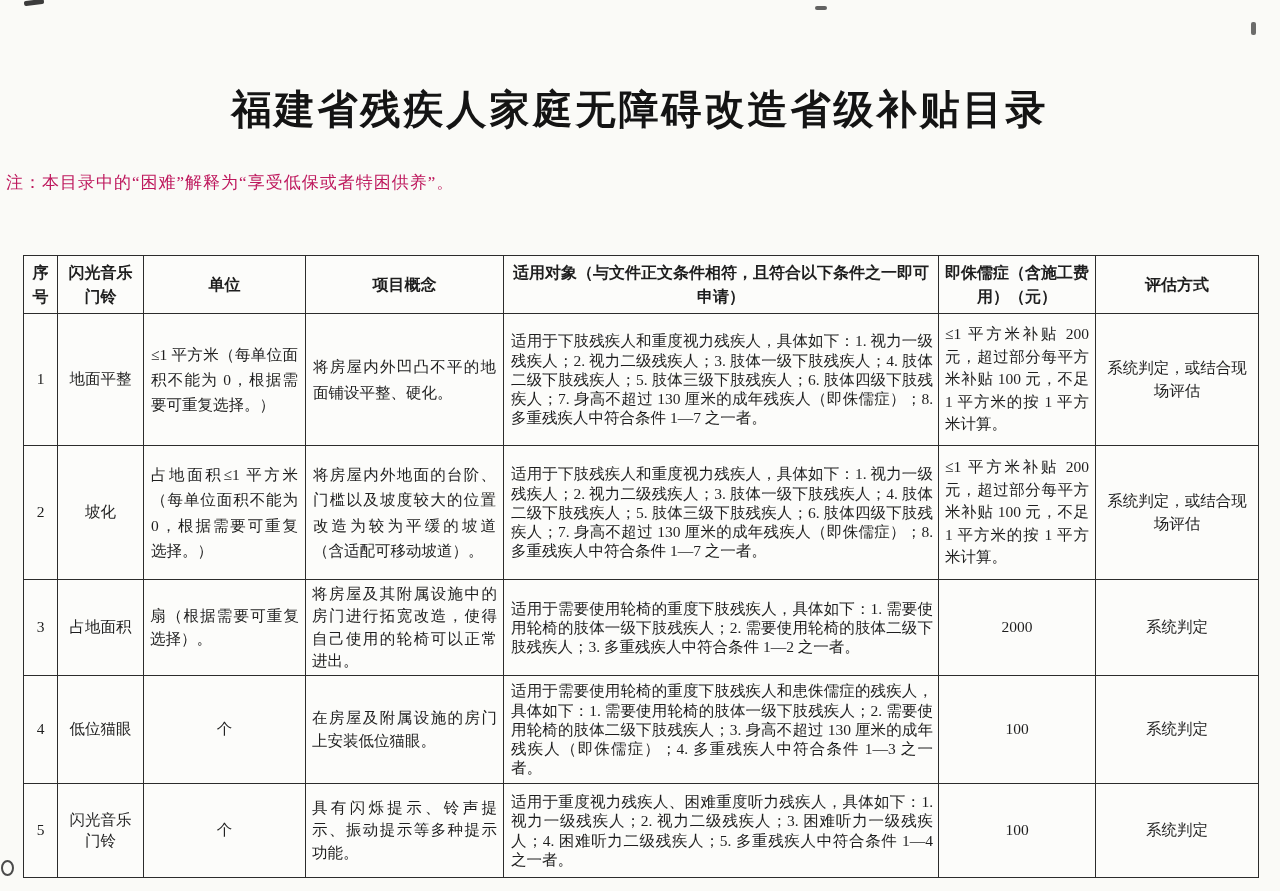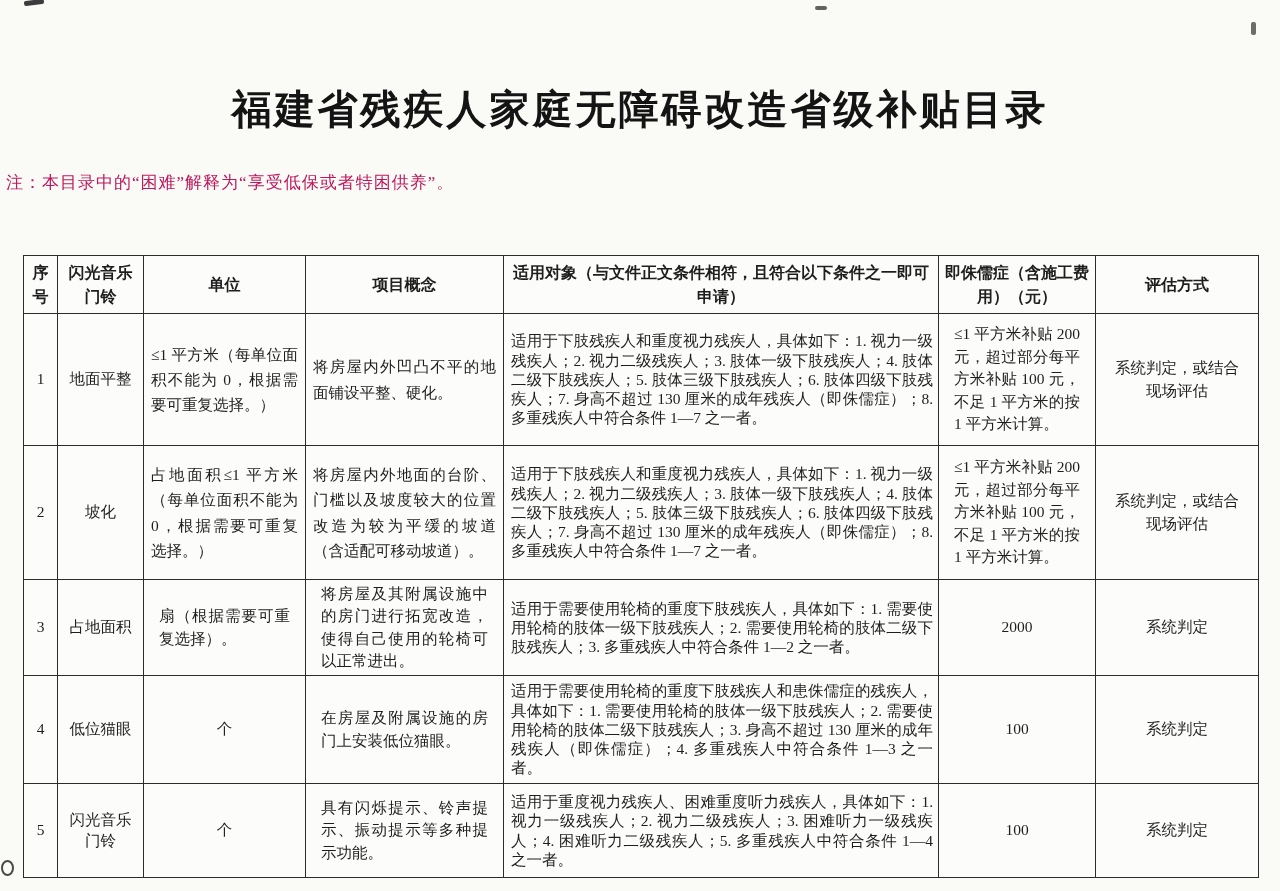--- a/index.html
+++ b/index.html
@@ -65,21 +65,21 @@
     padding: 4px 6px;
   }
   .subsidy td {
     font-size: 15.5px;
     padding: 2px 6px;
     line-height: 1.3;
   }
   .al-c { text-align: center; }
   .al-j { text-align: justify; text-justify: inter-character; }
   td.loose { line-height: 1.62; padding: 2px 7px; }
-  td.mid   { line-height: 1.45; padding: 2px 15px; }
+  td.mid   { line-height: 1.45; padding: 2px 6px; }
   td.tight { line-height: 1.24; padding: 3px 5px 3px 7px; }
   .artifact {
     position: absolute;
     background: #3c3c3c;
   }
   #artifact-top-left   { left: 24px;  top: 0;    width: 20px; height: 5px; transform: rotate(-7deg); border-radius: 2px; }
   #artifact-top-mid    { left: 815px; top: 6px;  width: 12px; height: 4px; border-radius: 2px; opacity: .8; }
   #artifact-right-edge { left: 1251px; top: 22px; width: 5px;  height: 13px; border-radius: 2px; opacity: .75; }
   #artifact-page-mark  {
     left: 1px; top: 860px; width: 9px; height: 12px;

